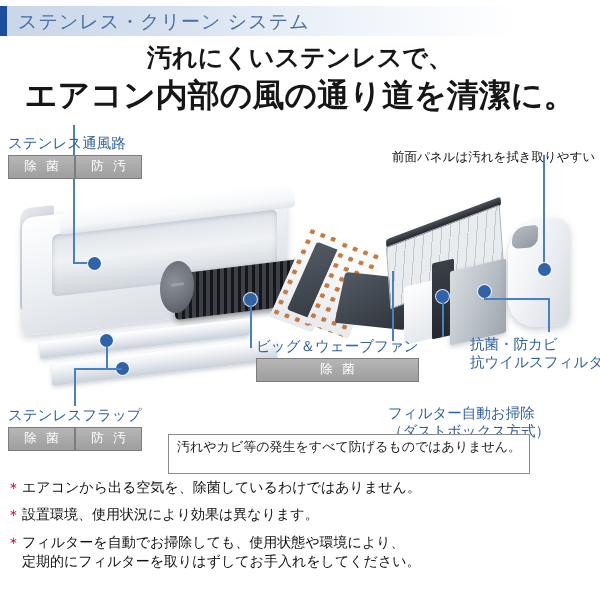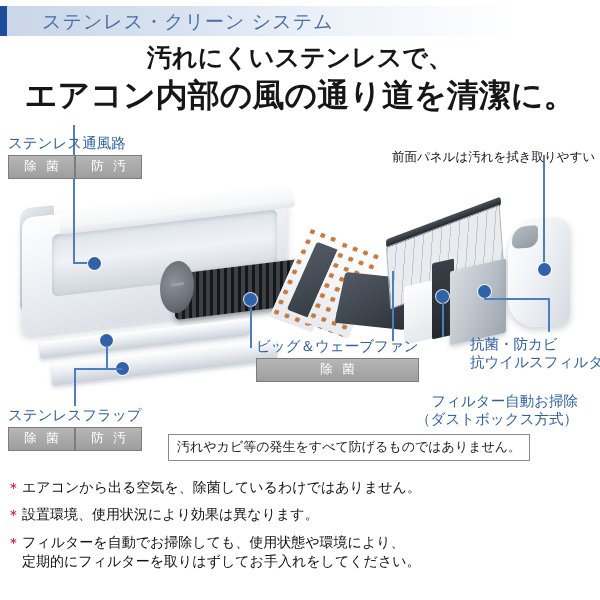--- a/index.html
+++ b/index.html
@@ -15,21 +15,20 @@
     position:absolute;left:0;top:6px;width:520px;height:30px;
     background:linear-gradient(90deg,#c9d6e8 0%,#d8e2f0 35%,#eef3fa 65%,#ffffff 100%);
   }
   .header-accent{
     position:absolute;left:0;top:6px;width:7px;height:30px;background:#1b4f9c;
   }
   .header-title{
     position:absolute;left:18px;top:9px;
     font-size:19px;letter-spacing:1px;color:#4a6fa5;
     white-space:nowrap;
-    margin-left:24px;
   }
 
   
   .headline{
     position:absolute;left:0;top:40px;width:600px;text-align:center;
     font-size:25px;font-weight:bold;color:#161616;line-height:1.36;
     letter-spacing:0px;
   }
   .headline .l2{display:block;font-size:32px;}
 
@@ -172,21 +171,21 @@
     border:1px solid #7d7d7d;
     color:#ffffff;font-size:12.5px;letter-spacing:3px;
     padding:2px 9px 3px 12px;min-width:44px;text-align:center;
   }
   .badge.wide{min-width:140px;padding:2px 9px 3px 12px;}
 
   
   .disclaimer{
     position:absolute;left:168px;top:434px;
     border:1px solid #8a8a8a;background:#ffffff;
-    padding:3px 8px 4px 8px;
+    padding:3px 8px 17px 8px;
     font-size:13px;color:#1a1a1a;white-space:nowrap;
   }
 
   
   .notes{position:absolute;left:6px;top:478px;width:594px;}
   .note{display:flex;align-items:flex-start;margin-bottom:7px;}
   .ast{color:#d8003c;font-size:15px;line-height:1.35;margin-right:1px;flex:none;}
   .note-body{font-size:14px;color:#111111;line-height:1.42;}
   .note-body span{display:block;}
 </style>
@@ -276,21 +275,21 @@
     <div class="badge">除 菌</div>
     <div class="badge">防 汚</div>
   </div>
 </div>
 
 <div class="callout" style="left:470px;top:335px;">
   <div class="ctext">抗菌・防カビ</div>
   <div class="ctext">抗ウイルスフィルター</div>
 </div>
 
-<div class="callout" style="left:388px;top:392px;text-align:right;width:190px;">
+<div class="callout" style="left:388px;top:404px;text-align:left;width:190px;">
   <div class="ctext" style="display:block;">フィルター自動お掃除</div>
   <div class="ctext" style="display:block;">（ダストボックス方式）</div>
 </div>
 
 <div class="disclaimer">汚れやカビ等の発生をすべて防げるものではありません。</div>
 
 <div class="notes">
   <div class="note">
     <div class="ast">＊</div>
     <div class="note-body">

